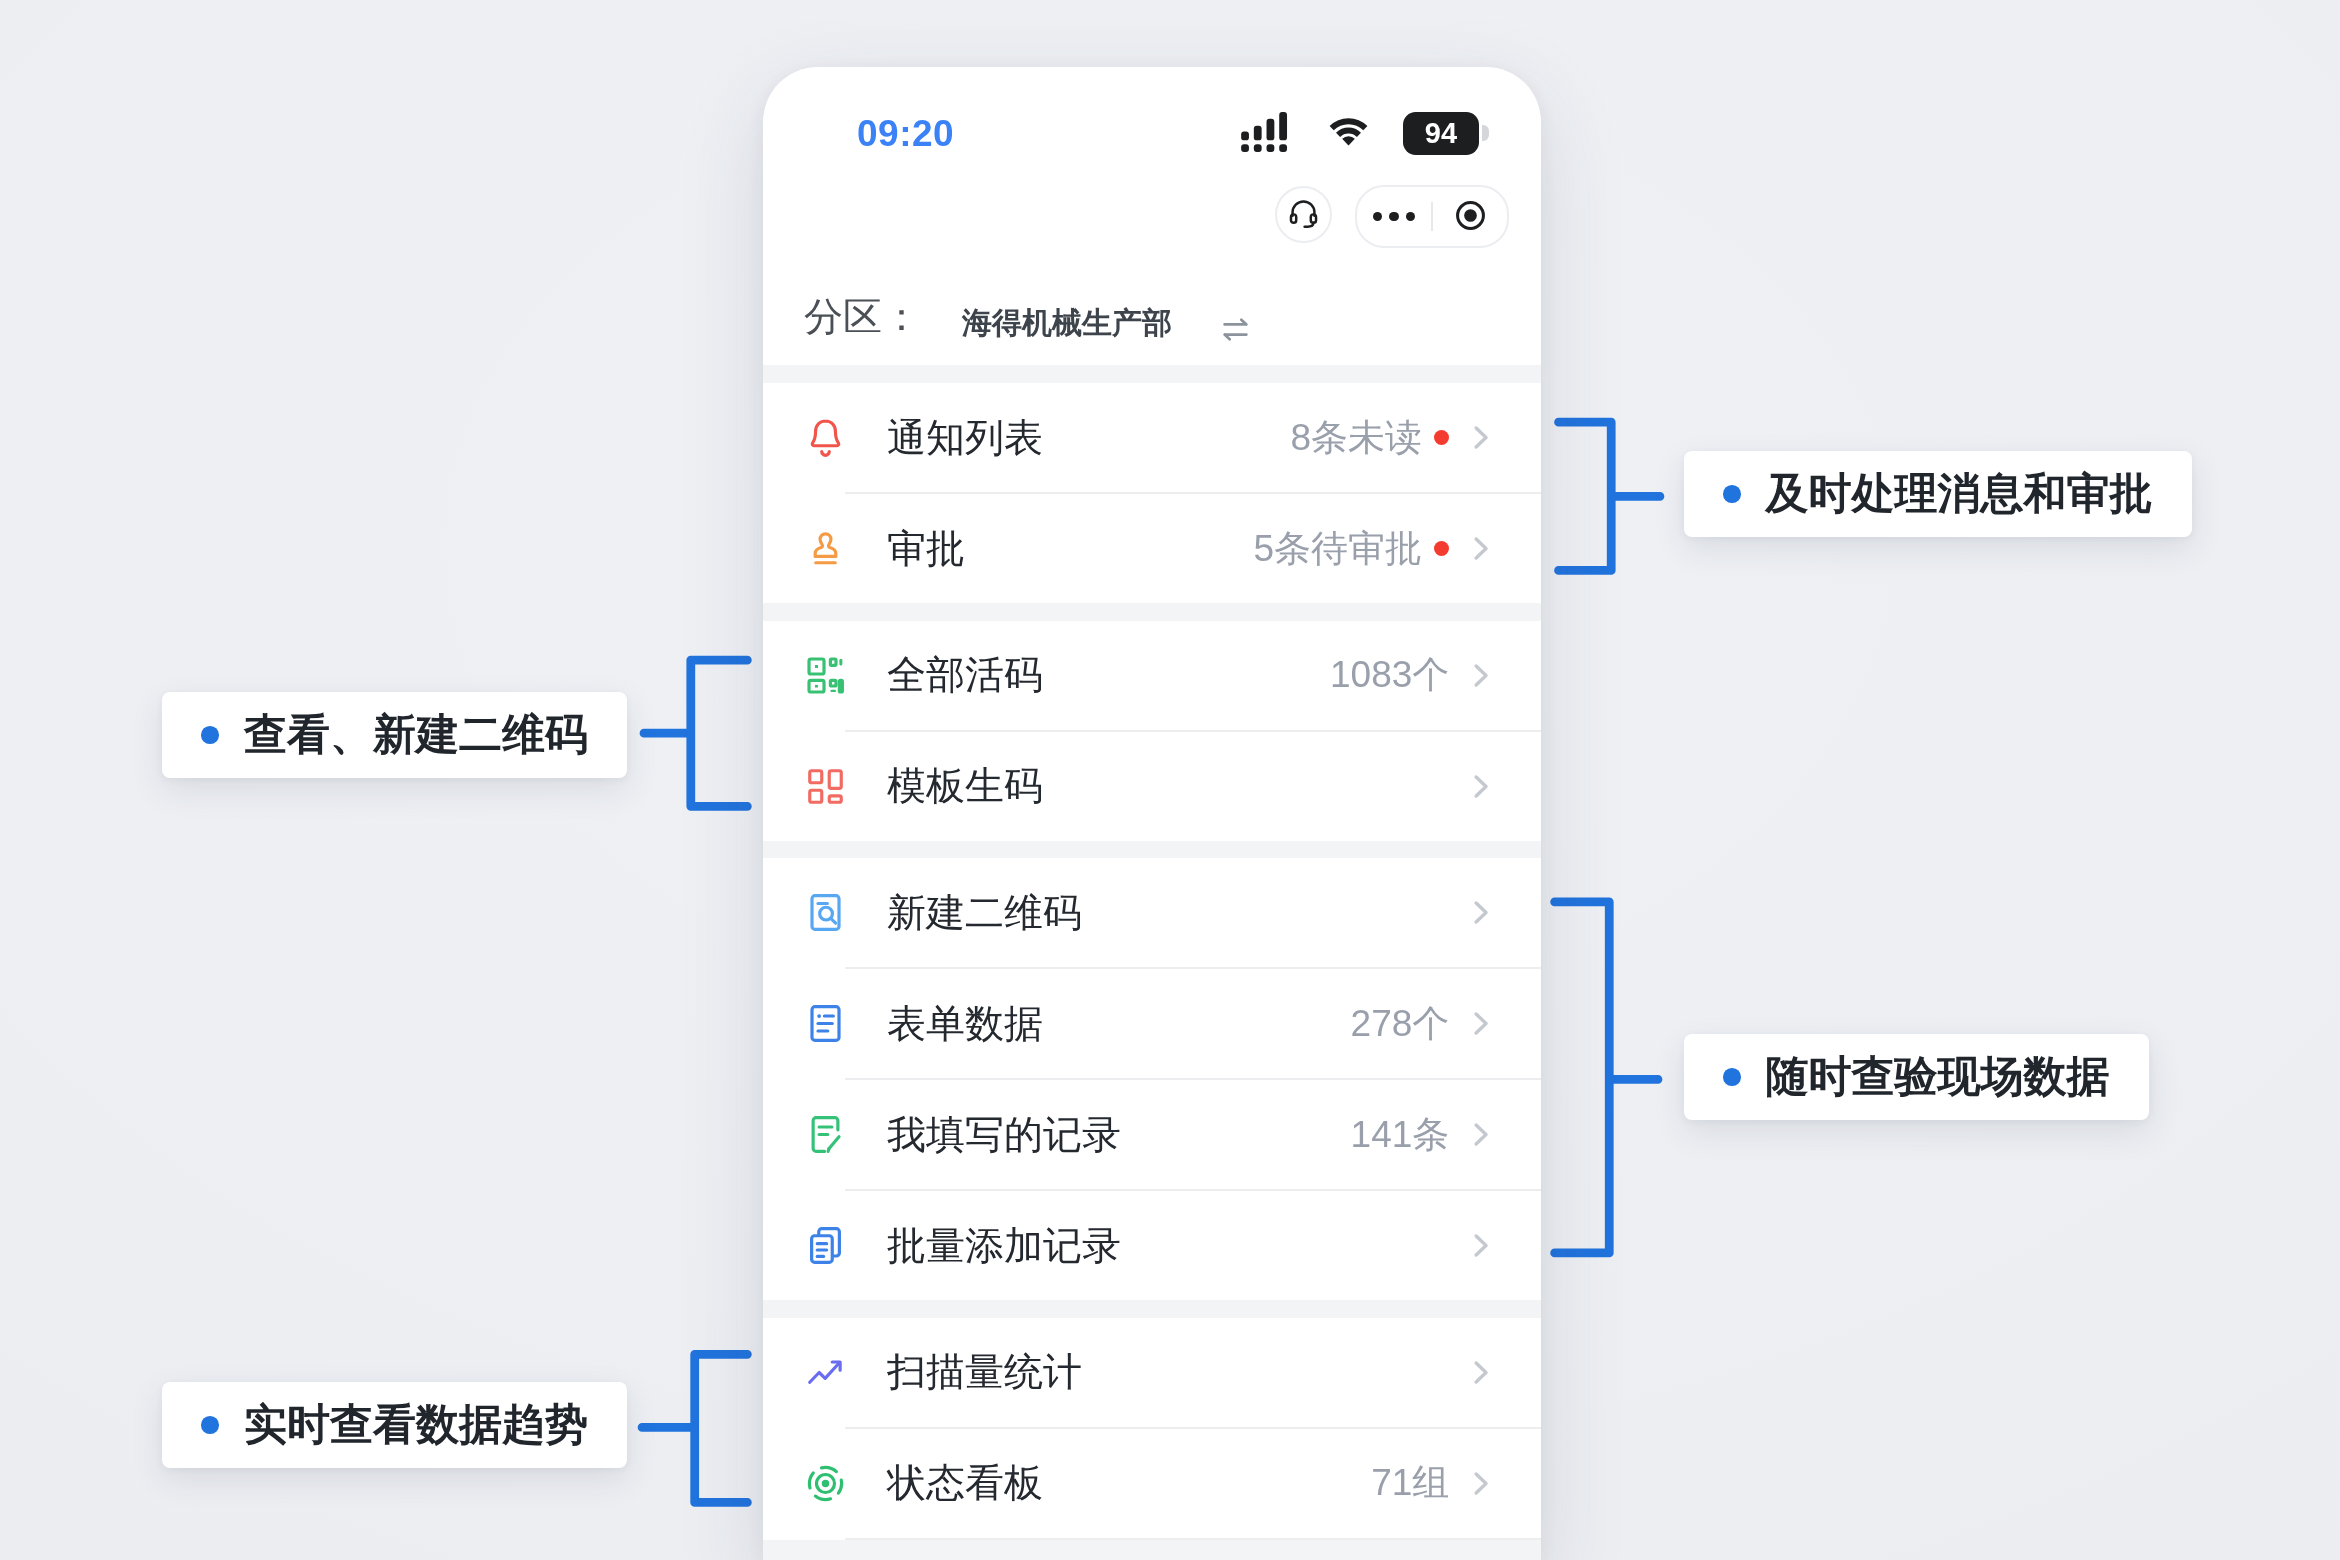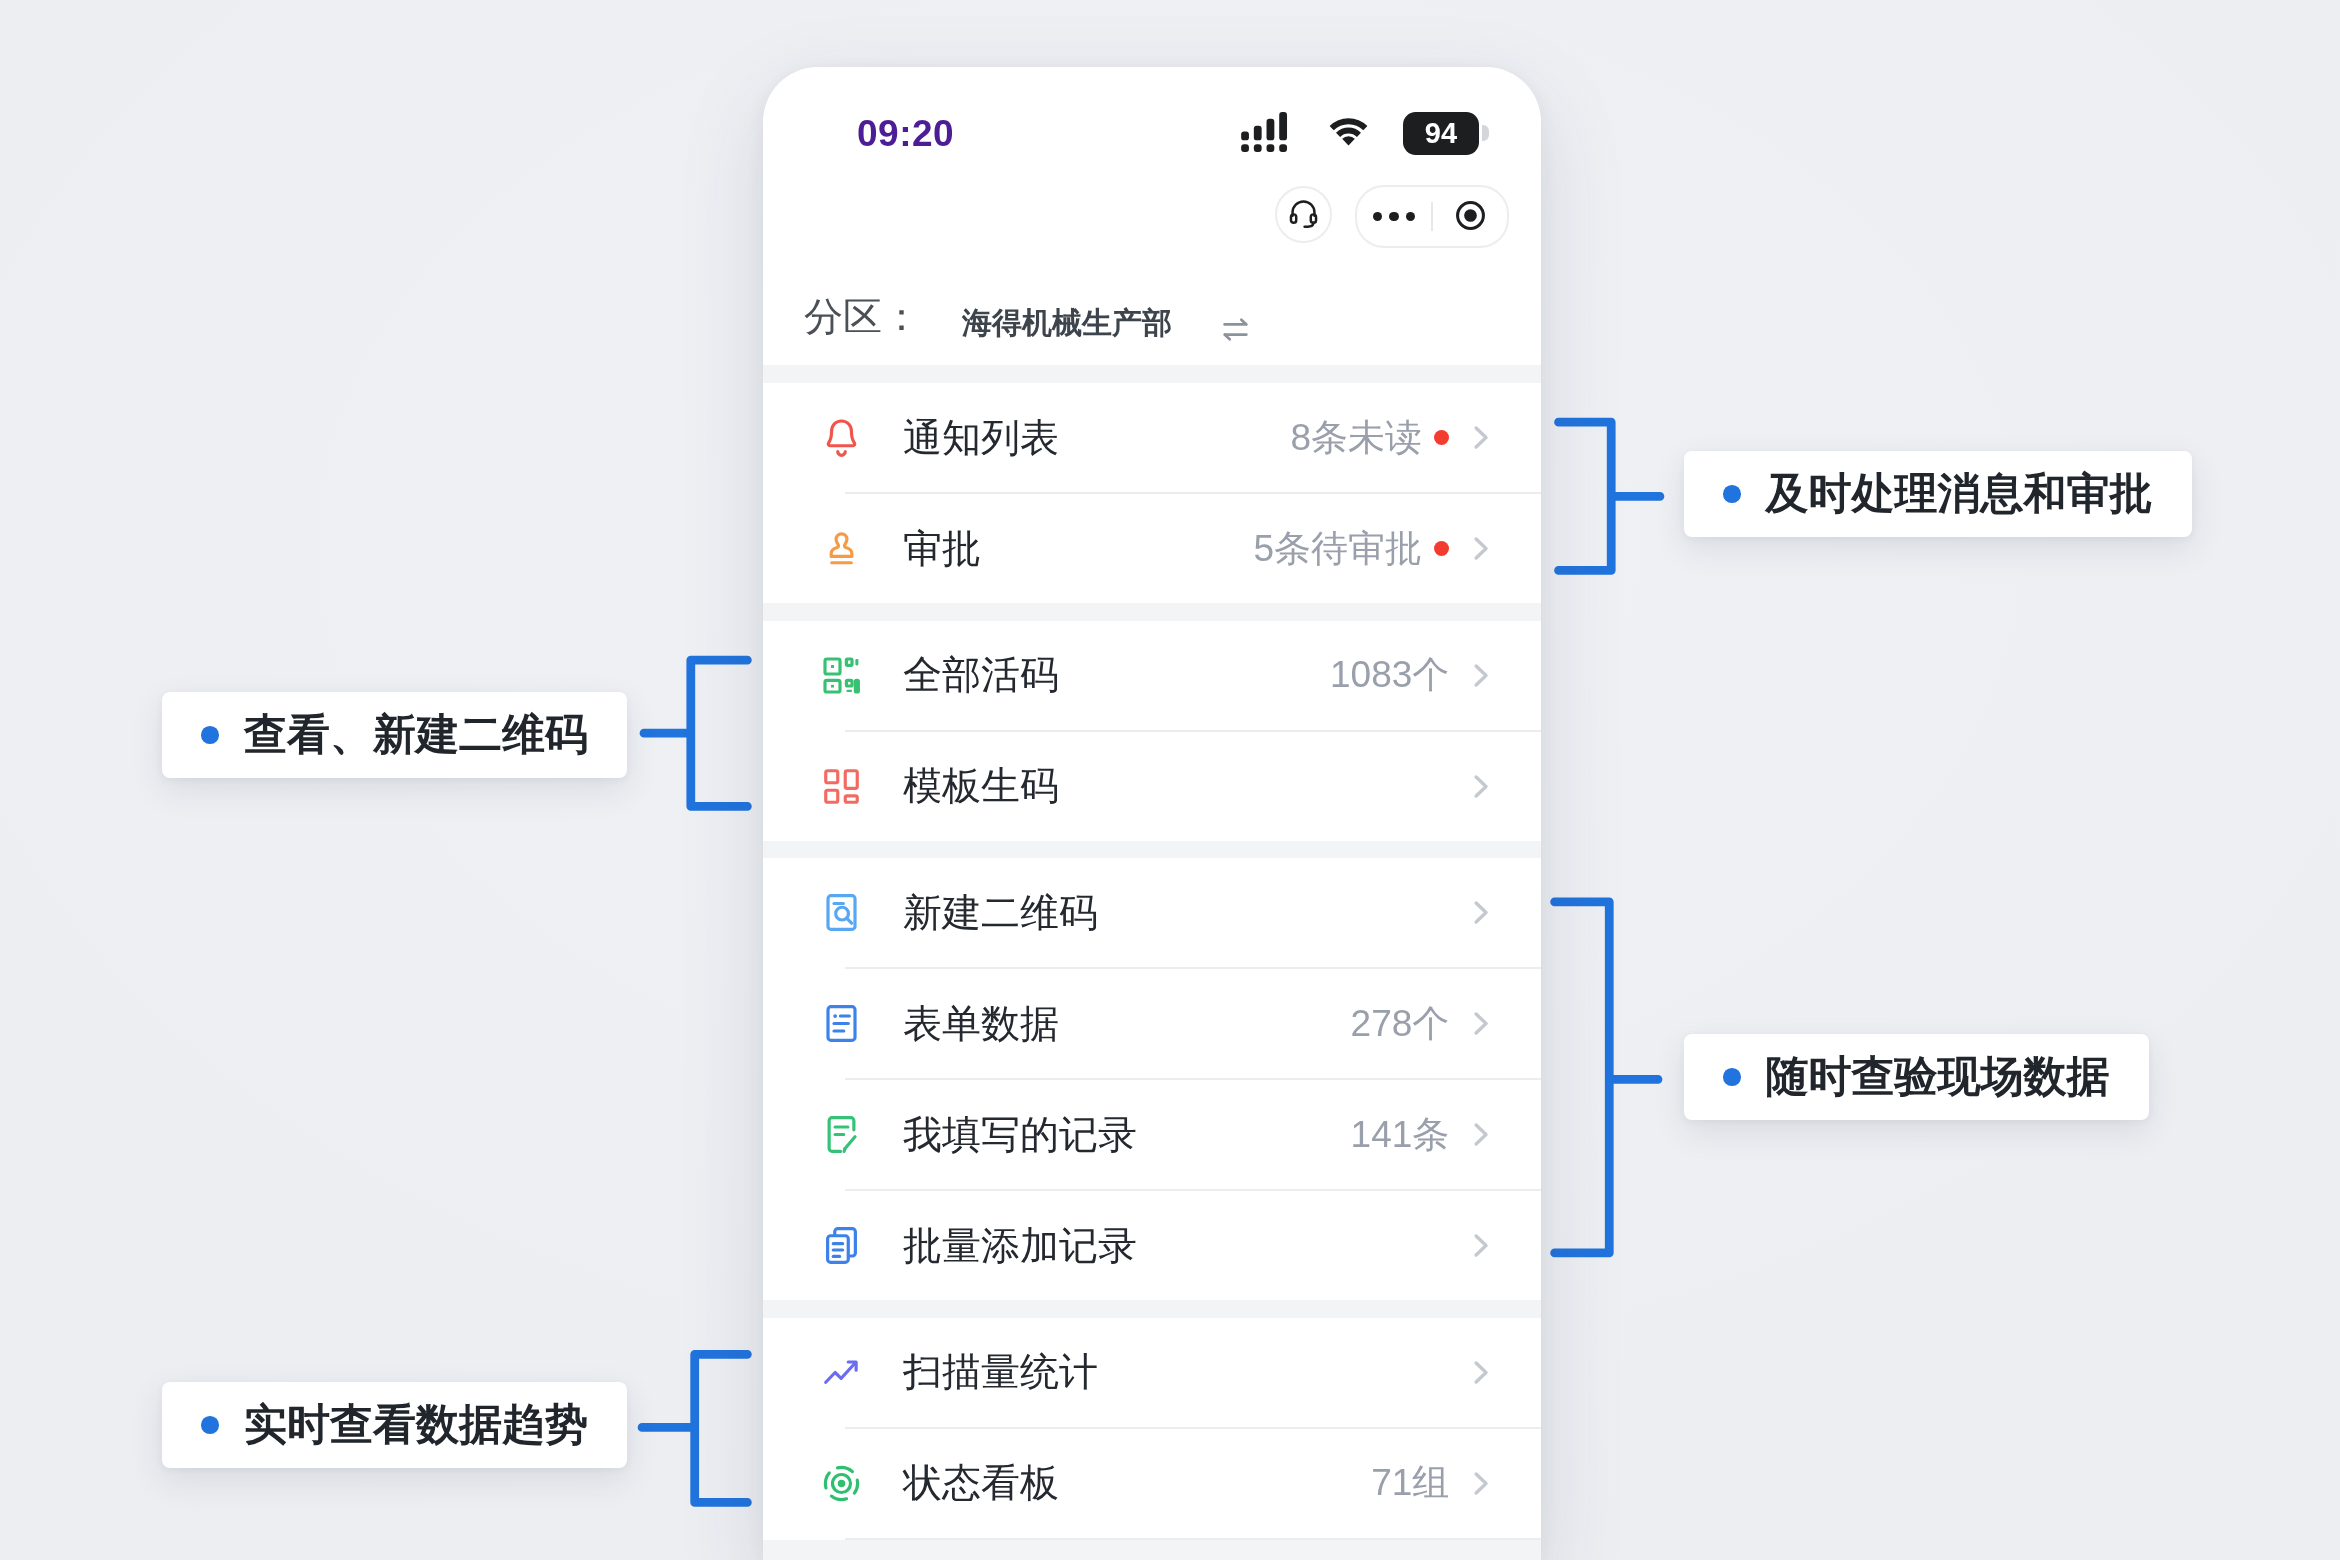--- a/index.html
+++ b/index.html
@@ -13,21 +13,21 @@
   
   .phone{
     position:absolute;left:763px;top:67px;width:778px;height:1493px;
     background:#ffffff;border-radius:55px 55px 0 0;
     box-shadow:0 29px 88px rgba(45,55,75,.13), 0 3.9px 17.6px rgba(45,55,75,.06);
   }
   .statusbar{
     position:absolute;top:35px;left:94px;right:62px;height:64px;
     display:flex;align-items:center;justify-content:space-between;
   }
-  .time{font-size:37px;font-weight:700;color:#4c1d95;letter-spacing:0.5px;}
+  .time{font-size:37px;font-weight:700;color:#3b82f6;letter-spacing:0.5px;}
   .sicons{display:flex;align-items:flex-start;gap:31px;}
   .battery{
     position:relative;width:76px;height:43px;border-radius:12.7px;background:#1d1e20;
     display:flex;align-items:center;justify-content:center;
   }
   .battery span{color:#ffffff;font-size:29px;font-weight:700;}
   .battery::after{
     content:"";position:absolute;right:-9.8px;top:13.7px;width:6.8px;height:15.6px;
     background:#d4d6da;border-radius:0 5.9px 5.9px 0;
   }
@@ -51,21 +51,21 @@
     display:flex;align-items:flex-end;cursor:pointer;gap:24px;
   }
   .p-label{font-size:39px;color:#4a5056;}
   .p-name{font-size:30px;font-weight:700;color:#3e444c;margin-left:17px;}
   .p-swap{margin-left:21.5px;display:flex;align-items:center;}
   .band{height:17.6px;background:#f3f4f6;}
   .band-top{position:absolute;top:298px;left:0;right:0;height:17.6px;background:#f3f4f6;}
   #menu{position:absolute;top:316px;left:0;right:0;bottom:0;overflow:hidden;}
   .row{
     height:109px;display:flex;align-items:center;
-    padding:0 43px 0 40px;cursor:pointer;background:#fff;margin-left:16px;
+    padding:0 43px 0 40px;cursor:pointer;background:#fff;
   }
   .ricon{width:45px;height:45px;display:flex;align-items:center;justify-content:center;flex:0 0 auto;}
   .ricon svg{width:45px;height:45px;display:block;}
   .rlabel{margin-left:39px;font-size:39px;font-weight:500;color:#24282f;}
   .rvalue{margin-left:auto;font-size:37px;color:#9aa0ab;}
   .rdot{width:15.6px;height:15.6px;border-radius:50%;background:#f43b30;margin-left:11.7px;flex:0 0 auto;}
   .rchev{margin-left:13.7px;display:flex;align-items:center;flex:0 0 auto;}
   .divider{height:2px;background:#ededf0;margin-left:82px;}
   
   .callout{

